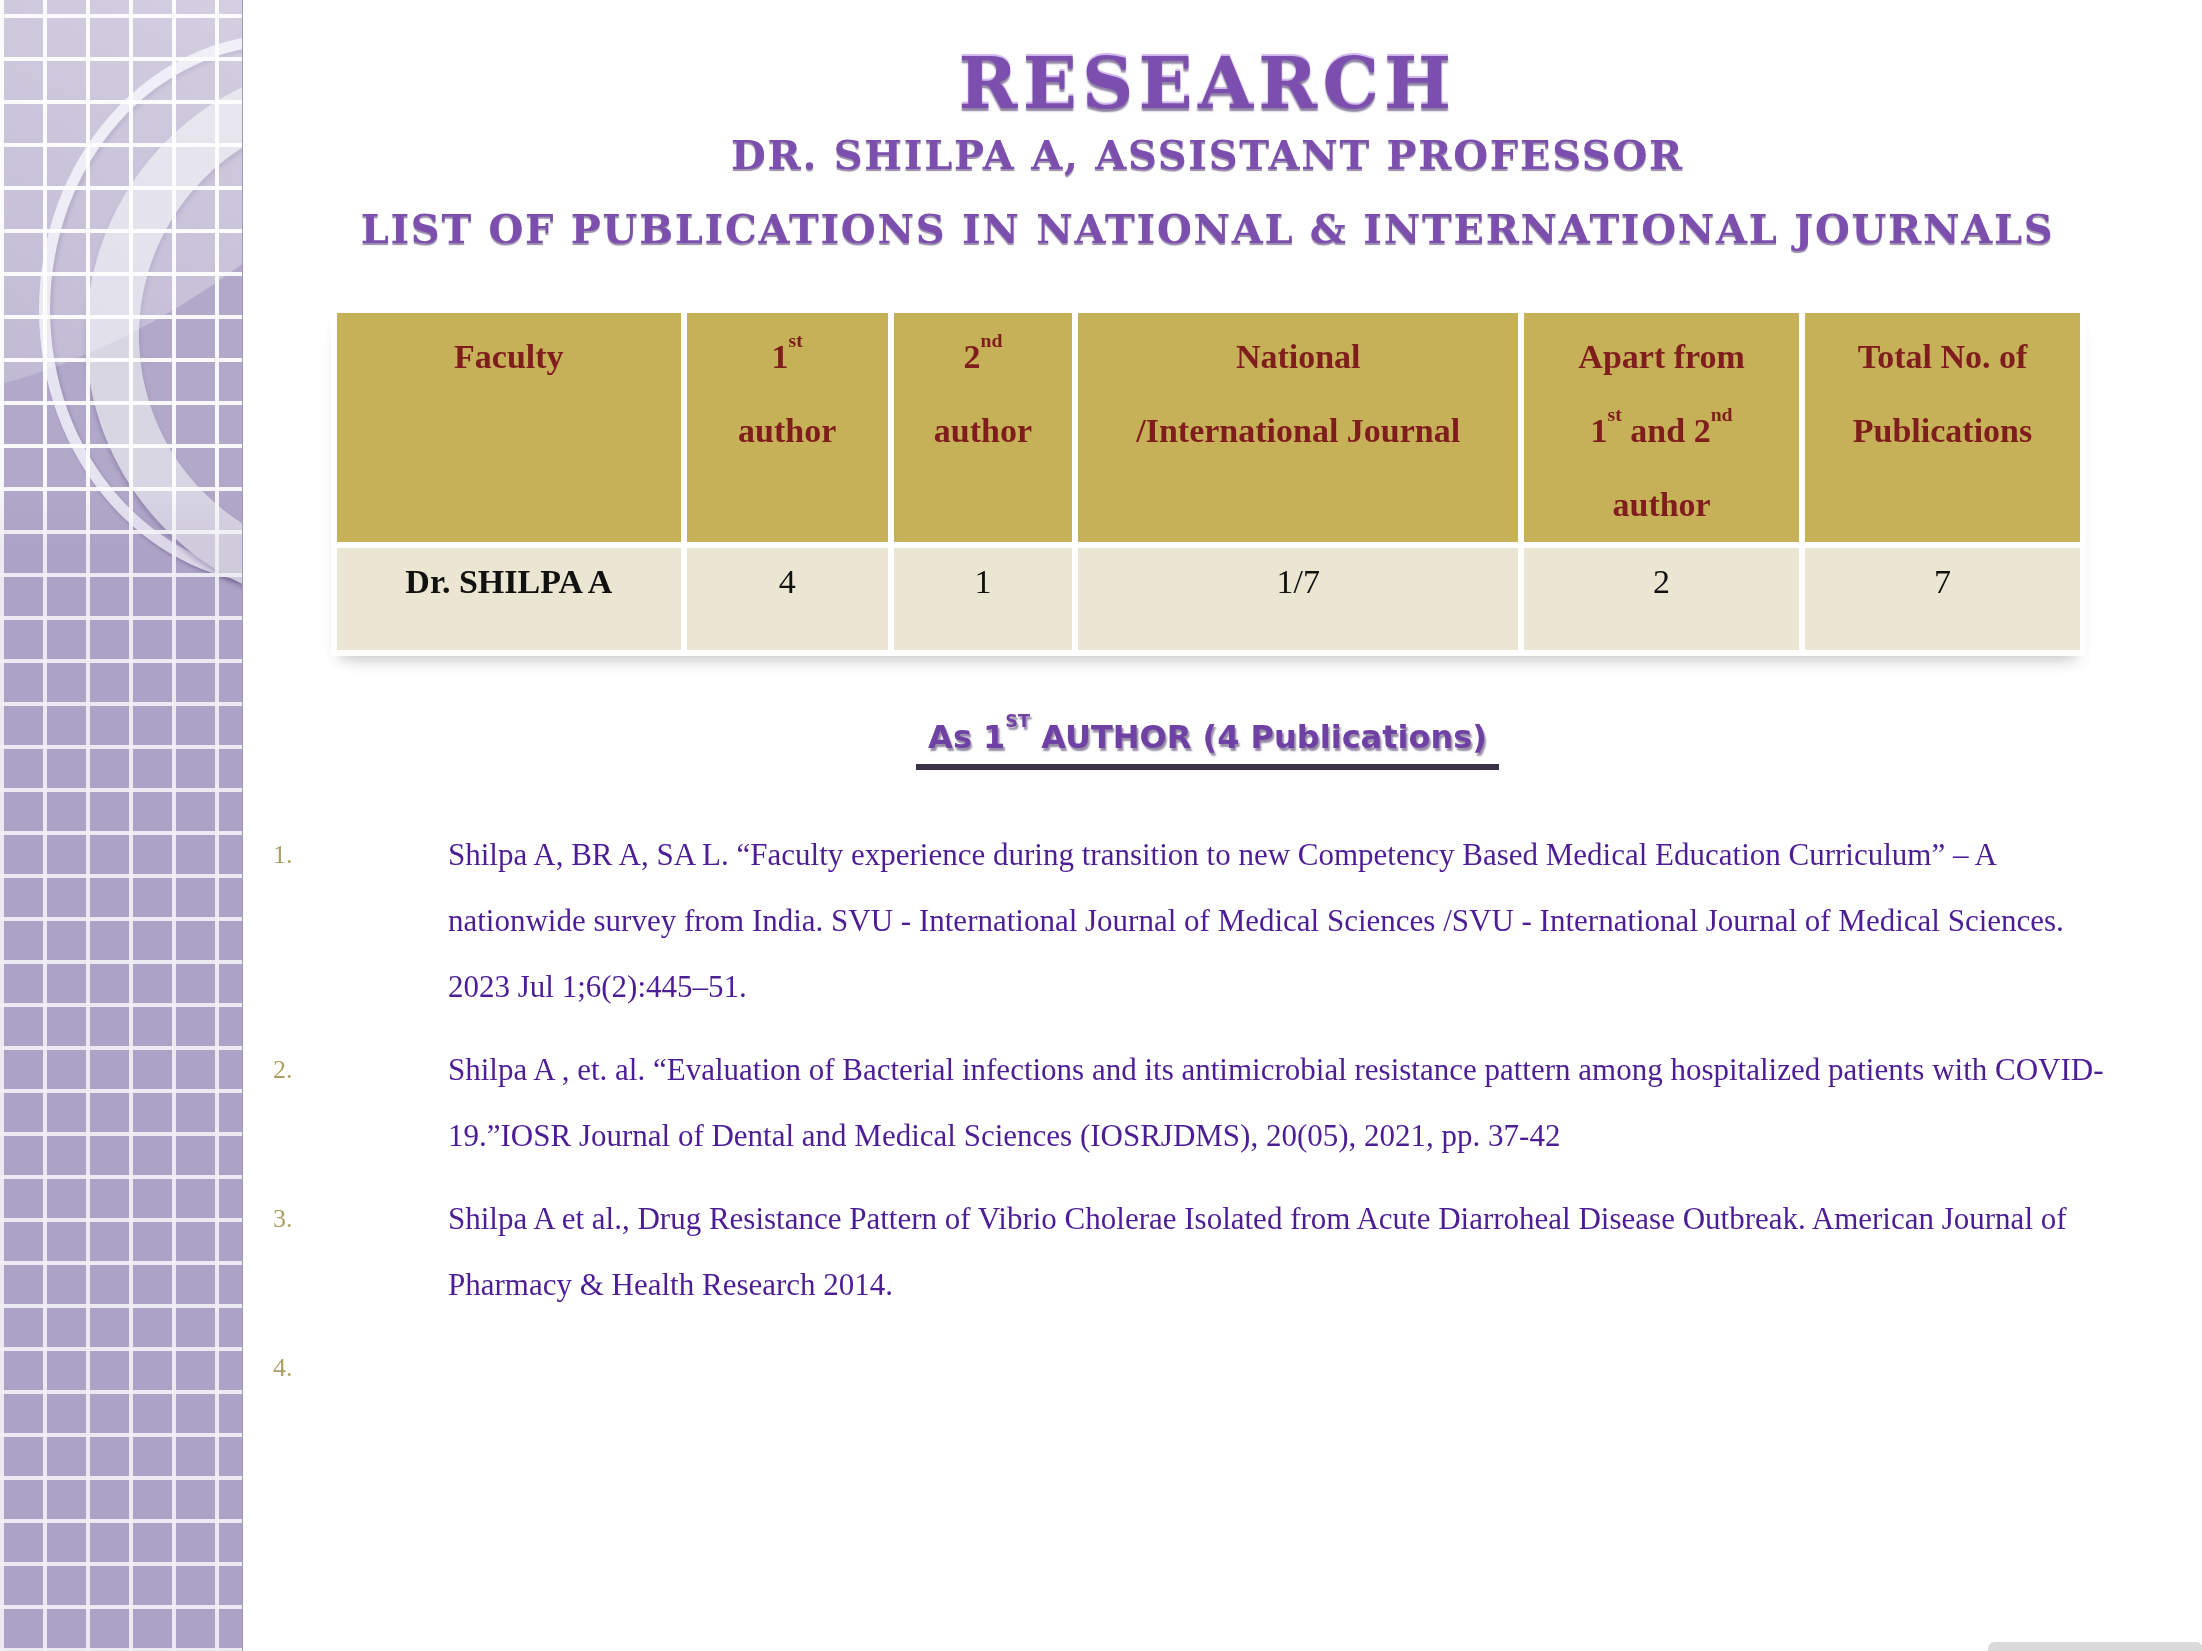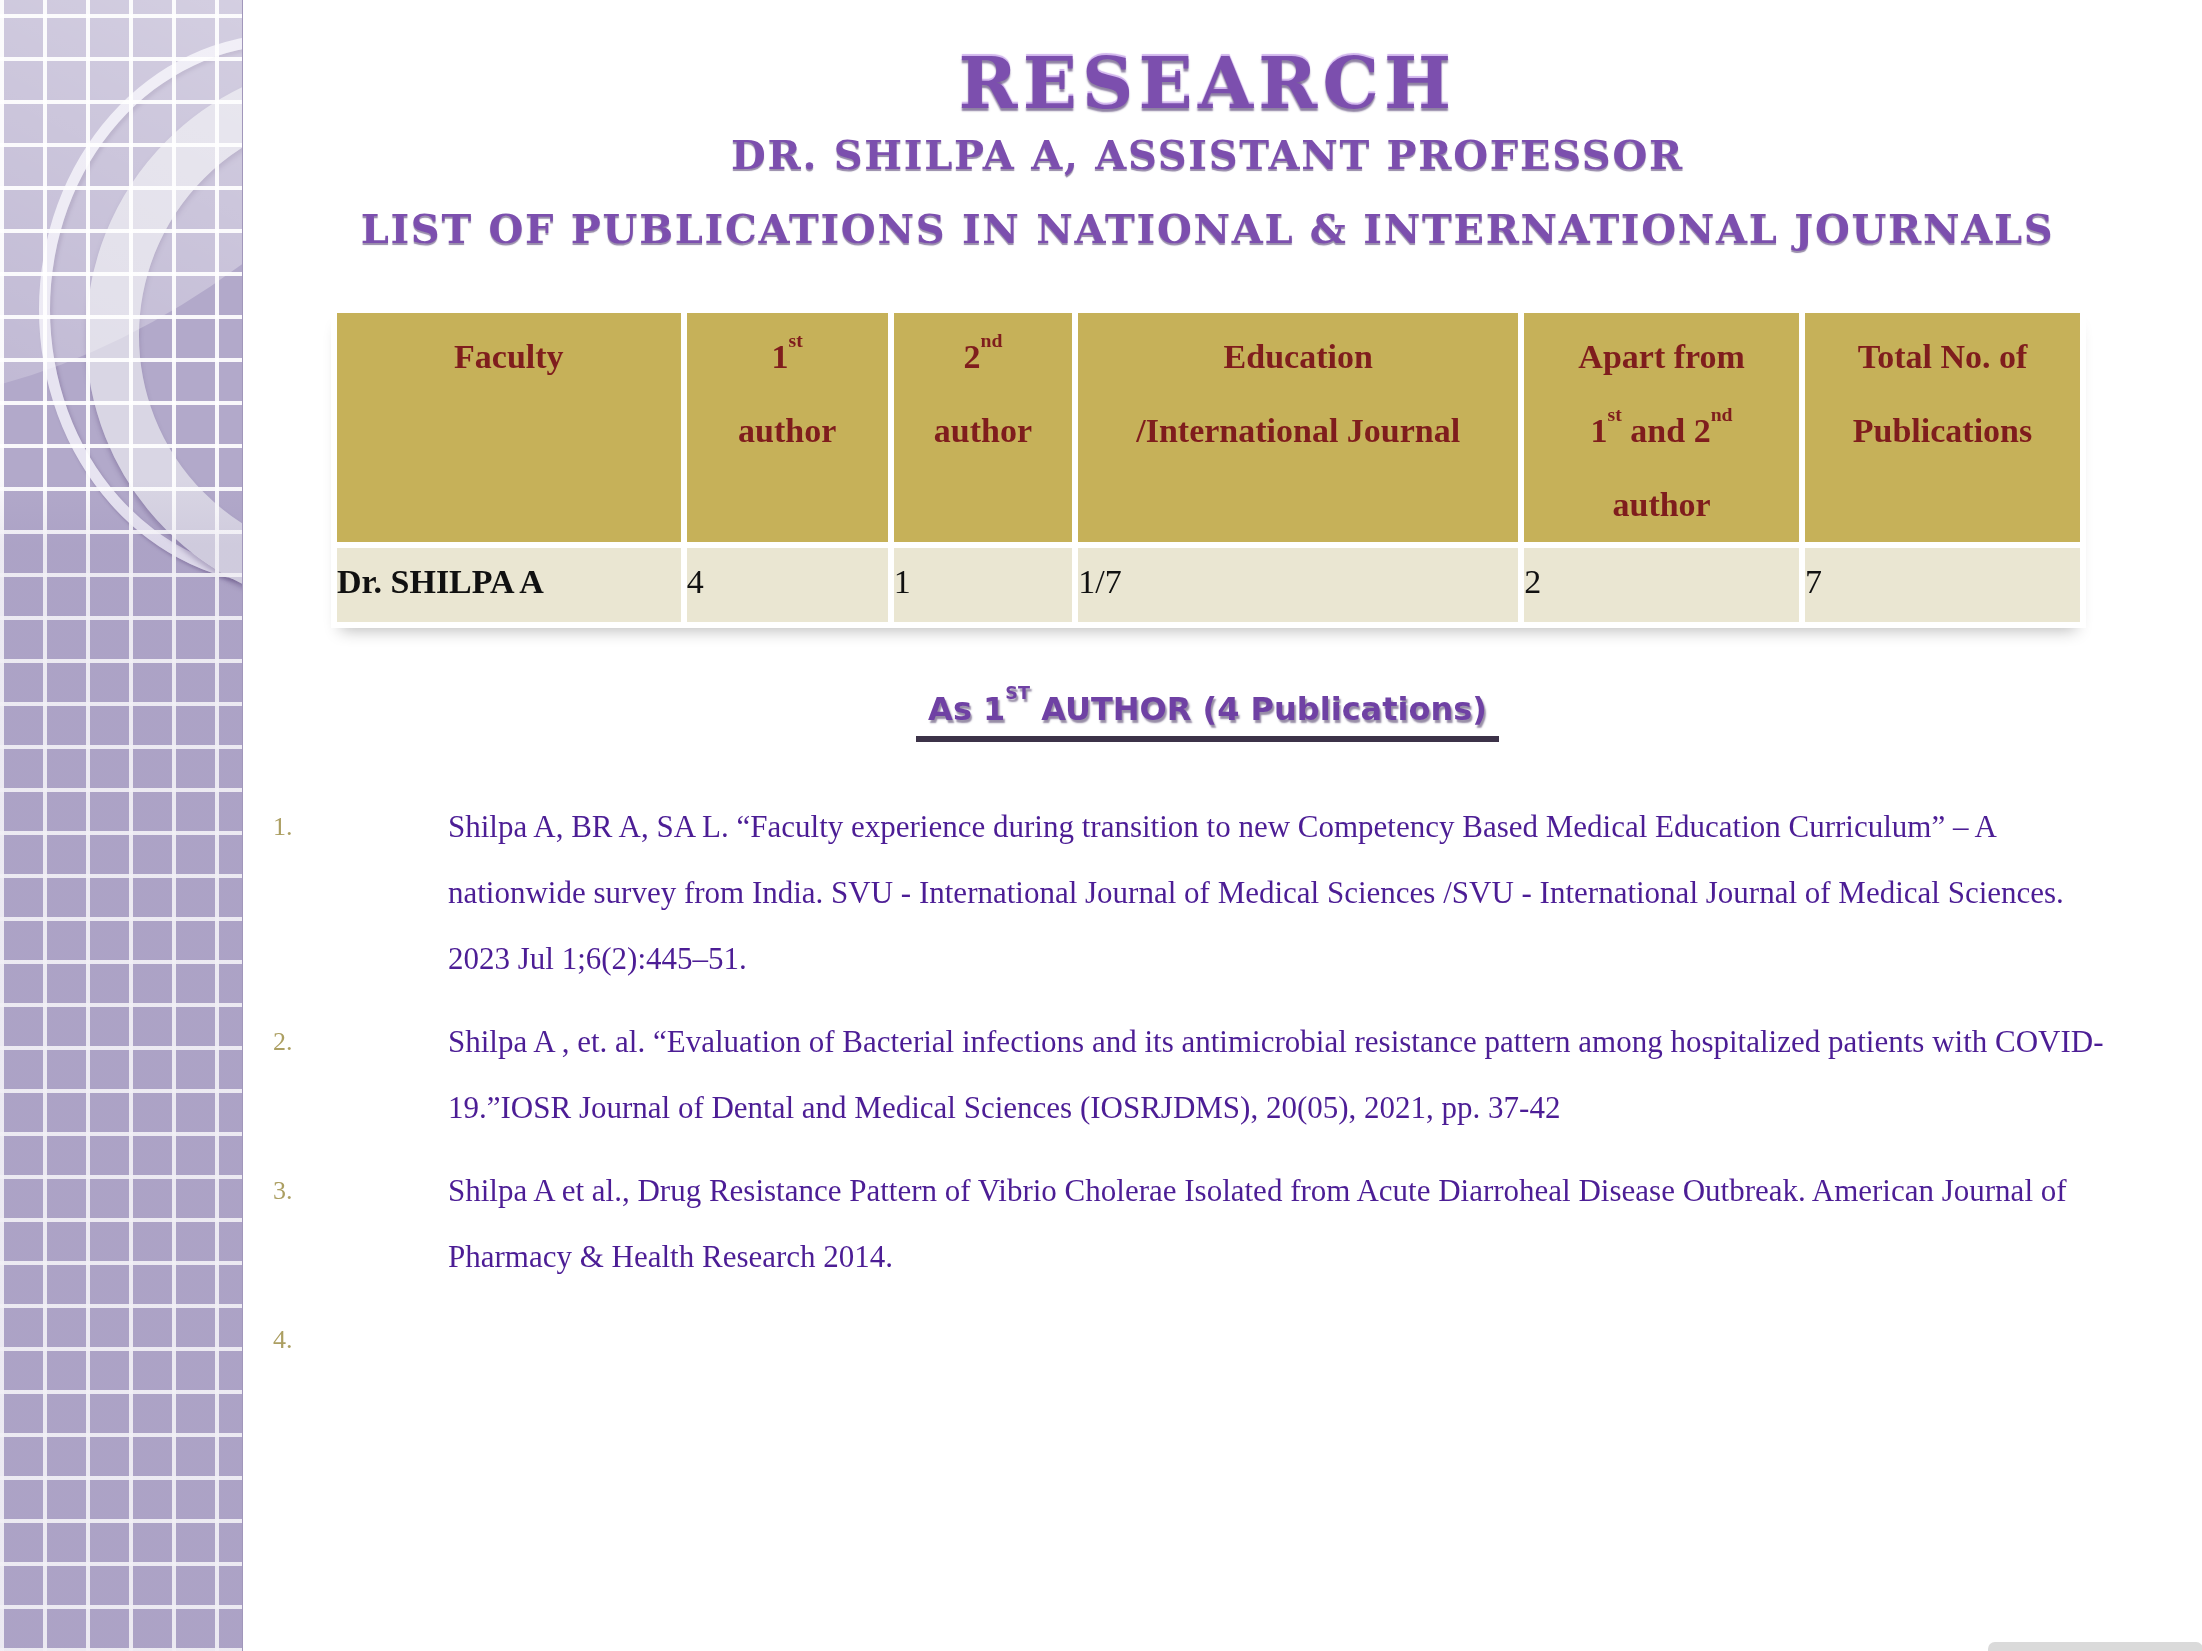--- a/index.html
+++ b/index.html
@@ -43,22 +43,22 @@
      text-shadow:0 1.7px 0.9px rgba(50,25,85,.5);}
   .subtitle.first{margin-top:17px;}
 
   
   .pub-table{margin:50px 0 0 103px;width:1755px;border-collapse:separate;border-spacing:6px;
      table-layout:fixed;box-shadow:0 12px 15.5px -8.6px rgba(0,0,0,.28);}
   .pub-table th{background:var(--header-gold);color:#7f1d1d;font-weight:bold;font-size:34px;
      vertical-align:top;text-align:center;height:172px;padding-top:6.9px;}
   .th-line{display:block;line-height:74px;}
   .pub-table sup{font-size:58%;position:relative;top:-0.45em;line-height:0;}
-  .pub-table td{background:var(--row-cream);font-size:34px;vertical-align:top;
-     height:74px;padding-top:10.3px;line-height:48px;color:#111;}
+  .pub-table td{background:var(--row-cream);font-size:34px;text-align:center;vertical-align:top;
+     height:102px;padding-top:10.3px;line-height:48px;color:#111;}
   .pub-table td.fac{font-weight:bold;}
 
   
   .section-heading{margin-top:62px;text-align:center;font-family:"DejaVu Sans",sans-serif;
      font-weight:bold;font-size:32px;color:var(--heading-purple);
      text-shadow:1.7px 2.6px 1.7px rgba(45,25,75,.5);}
   .underline-wrap{display:inline-block;padding:0 12px 8.6px;border-bottom:6px solid var(--underline-dark);}
   .section-heading sup{font-size:55%;position:relative;top:-0.5em;line-height:0;}
 
   
@@ -105,21 +105,21 @@
           </th>
           <th>
             <span class="th-line"><span>1</span><sup>st</sup></span>
             <span class="th-line">author</span>
           </th>
           <th>
             <span class="th-line"><span>2</span><sup>nd</sup></span>
             <span class="th-line">author</span>
           </th>
           <th>
-            <span class="th-line">Education</span>
+            <span class="th-line">National</span>
             <span class="th-line">/International Journal</span>
           </th>
           <th>
             <span class="th-line">Apart from</span>
             <span class="th-line"><span>1</span><sup>st</sup><span> and 2</span><sup>nd</sup></span>
             <span class="th-line">author</span>
           </th>
           <th>
             <span class="th-line">Total No. of</span>
             <span class="th-line">Publications</span>

